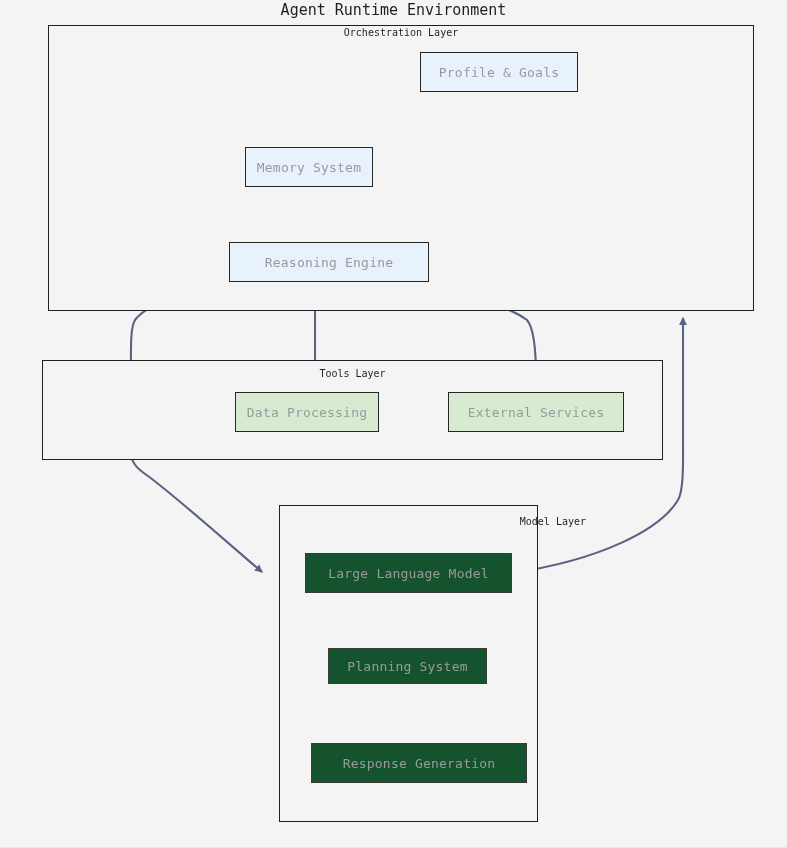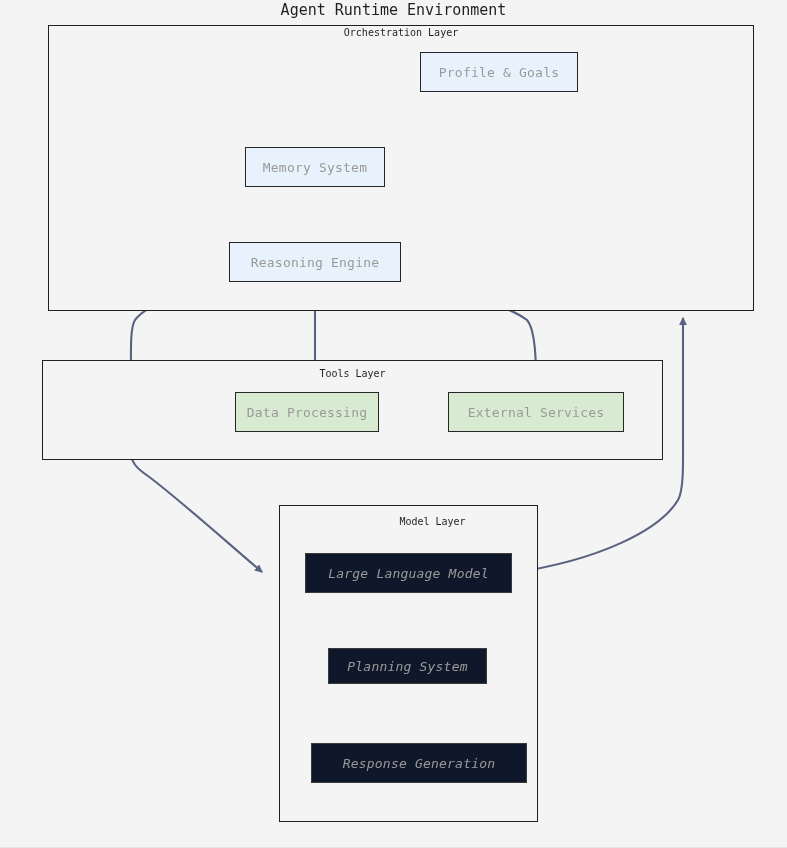--- a/index.html
+++ b/index.html
@@ -65,21 +65,21 @@
     align-items: center;
     justify-content: center;
     color: #9a9a9a;
     font-size: 13px;
     white-space: nowrap;
     z-index: 6;
     letter-spacing: 0.2px;
   }
   .node.blue   { background: #e8f2fc; border-color: #262626; }
   .node.green  { background: #d9ead3; border-color: #262626; }
-  .node.yellow { background: #0f172a; border-color: #3a3a3a; font-style: italic; }
+  .node.yellow { background: #14532d; border-color: #3a3a3a; }
 </style>
 </head>
 <body>
 
 <div id="canvas">
 
   <div class="diagram-title" style="left:0; top:1px; width:787px;">Agent Runtime Environment</div>
 
   <svg class="edges" viewBox="0 0 787 848" width="787" height="848">
     <defs>
@@ -105,27 +105,27 @@
     </g>
   </svg>
 
   <div class="cluster" style="left:48px; top:25px; width:706px; height:286px;"></div>
   <div class="cluster-label" style="left:48px; top:27px; width:706px;">Orchestration Layer</div>
 
   <div class="cluster" style="left:42px; top:360px; width:621px; height:100px;"></div>
   <div class="cluster-label" style="left:42px; top:368px; width:621px;">Tools Layer</div>
 
   <div class="cluster" style="left:279px; top:505px; width:259px; height:317px;"></div>
-  <div class="cluster-label" style="left:279px; top:516px; width:307px;">Model Layer</div>
+  <div class="cluster-label" style="left:279px; top:516px; width:307px;text-align:right;">Model Layer</div>
 
   <div class="node blue" style="left:420px; top:52px; width:158px; height:40px;">Profile &amp; Goals</div>
 
-  <div class="node blue" style="left:245px; top:147px; width:140px; height:40px;">Memory System</div>
+  <div class="node blue" style="left:245px; top:147px; width:128px; height:40px;">Memory System</div>
 
-  <div class="node blue" style="left:229px; top:242px; width:172px; height:40px;">Reasoning Engine</div>
+  <div class="node blue" style="left:229px; top:242px; width:200px; height:40px;">Reasoning Engine</div>
 
 
   <div class="node green" style="left:235px; top:392px; width:144px; height:40px;text-align:right;">Data Processing</div>
 
   <div class="node green" style="left:448px; top:392px; width:176px; height:40px;">External Services</div>
 
   <div class="node yellow" style="left:305px; top:553px; width:207px; height:40px;">Large Language Model</div>
 
   <div class="node yellow" style="left:328px; top:648px; width:159px; height:36px;">Planning System</div>
 

